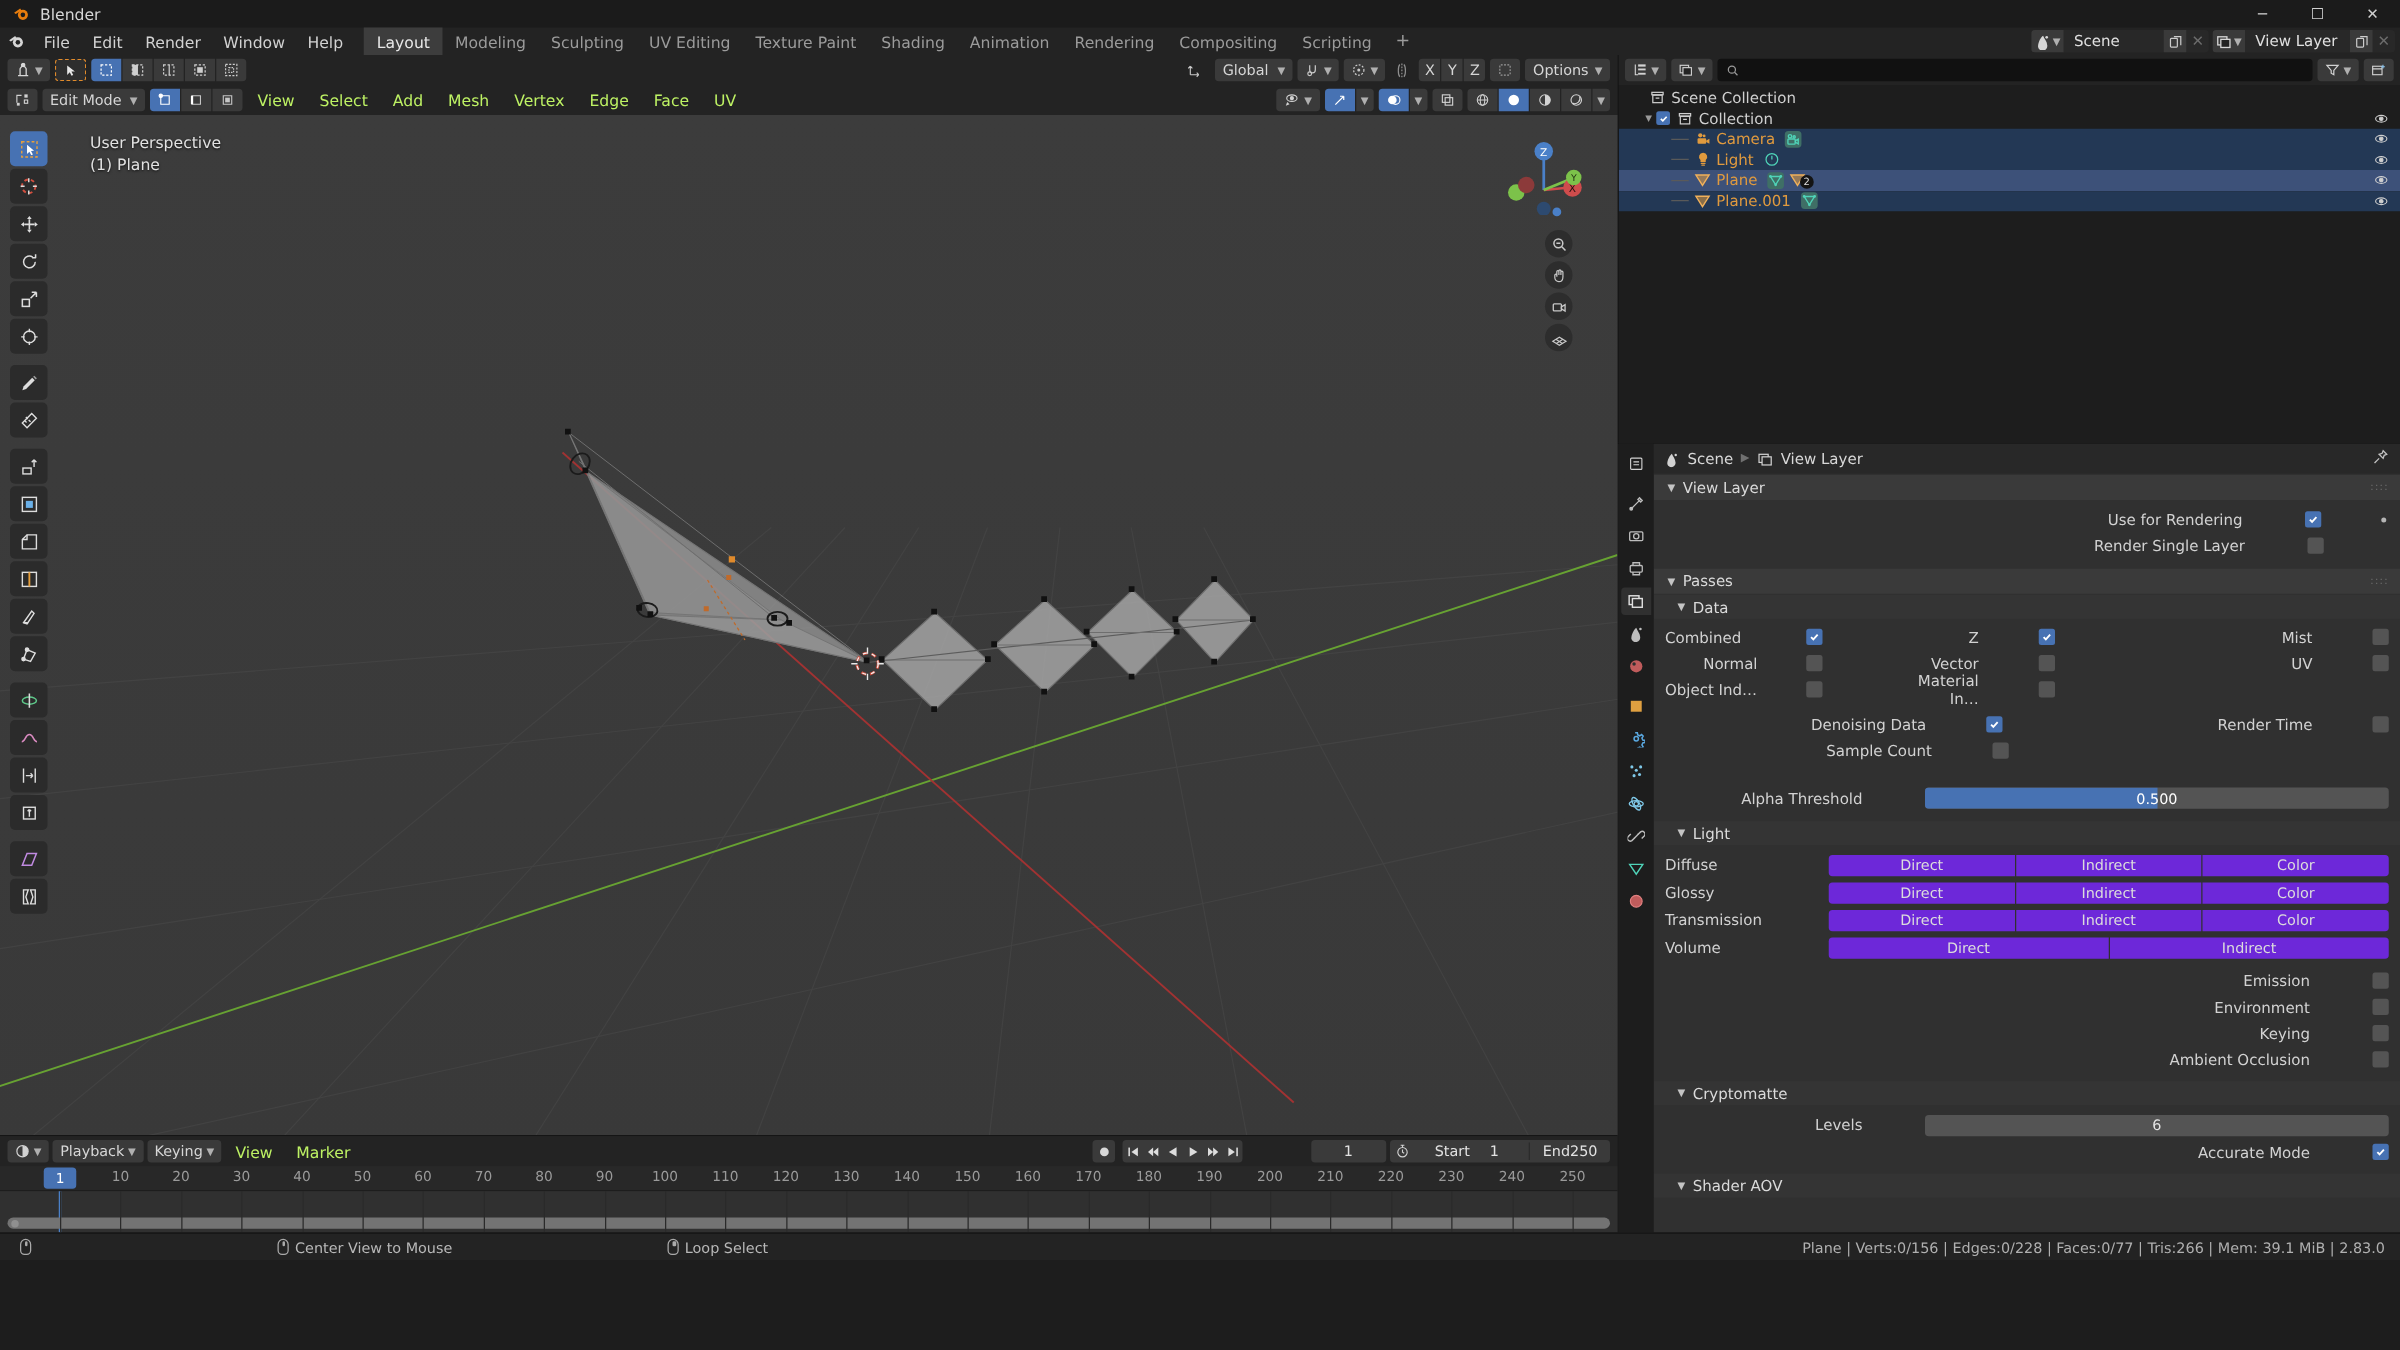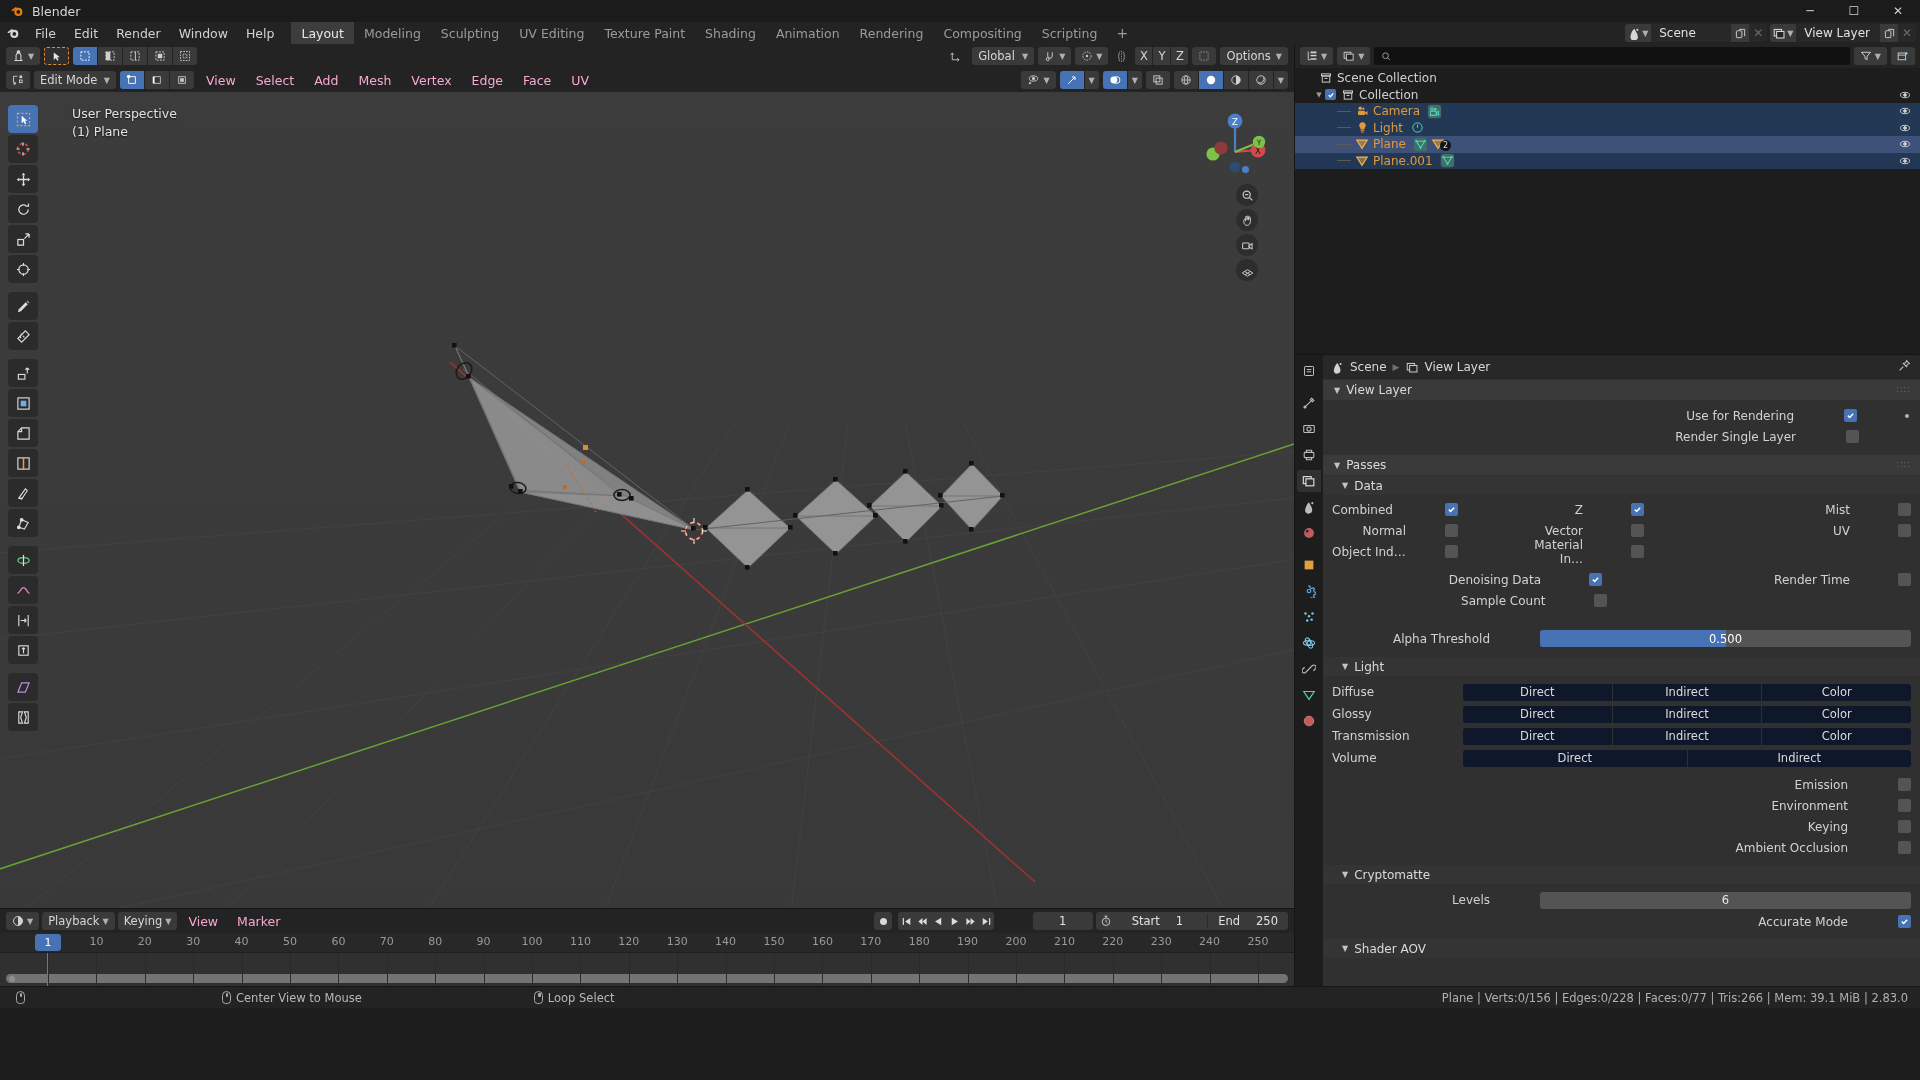--- a/index.html
+++ b/index.html
@@ -36,21 +36,21 @@
   
   .vp-header { height:24px; background:#232323; display:flex; align-items:center; padding:0 6px; gap:4px; position:relative; }
   .hbtn { height:18px; display:flex; align-items:center; justify-content:center; background:#3a3a3a; border-radius:3px; color:#d6d6d6; font-size:11.5px; padding:0 6px; gap:3px; }
   .hbtn.flat { background:transparent; }
   .hbtn.on { background:#4772b3; color:#fff; }
   .hgroup { display:flex; gap:1px; }
   .hgroup .hbtn { border-radius:0; }
   .hgroup .hbtn:first-child { border-radius:3px 0 0 3px; }
   .hgroup .hbtn:last-child { border-radius:0 3px 3px 0; }
   .caret { font-size:8px; color:#b0b0b0; }
-  .menu-txt { padding:0 8px; height:18px; display:flex; align-items:center; font-size:12.5px; color:#f9a8d4; border-radius:3px; }
+  .menu-txt { padding:0 8px; height:18px; display:flex; align-items:center; font-size:12.5px; color:#bef264; border-radius:3px; }
   .vp-right { position:absolute; right:6px; display:flex; align-items:center; gap:4px; }
 
   
   #viewport { flex:1; position:relative; background:#3b3b3b; overflow:hidden; }
   #vp-text { position:absolute; left:72px; top:14px; font-size:12.5px; color:#e2e2e2; text-shadow:0 1px 2px rgba(0,0,0,.75); line-height:16px; }
   #vp-text div:nth-child(2) { margin-top:2px; }
 
   
   #tools { position:absolute; left:8px; top:13px; width:30px; display:flex; flex-direction:column; gap:2px; }
   .tool { width:30px; height:28px; background:#2b2b2b; border-radius:4px; display:flex; align-items:center; justify-content:center; }
@@ -126,21 +126,21 @@
   .prow { display:flex; align-items:center; height:21px; font-size:12px; color:#d2d2d2;gap:39px; }
   .lbl-r { text-align:right; }
   .chk { width:13px; height:13px; border-radius:2px; background:#545454; display:flex; align-items:center; justify-content:center; }
   .chk.on { background:#4772b3; }
   .chk svg { display:block; }
   .dot { width:4px; height:4px; border-radius:50%; background:#b5b5b5; }
   .slider { height:17px; border-radius:3px; background:#545454; position:relative; overflow:hidden; display:flex; align-items:center; justify-content:center; }
   .slider .fill { position:absolute; left:0; top:0; bottom:0; background:#4772b3; }
   .slider span { position:relative; font-size:11.5px; color:#fff; }
   .btnrow { display:flex; gap:1px; }
-  .tbtn { height:17px; background:#0f172a; display:flex; align-items:center; justify-content:center; font-size:11.5px; color:#dcdcdc; flex:1; }
+  .tbtn { height:17px; background:#6d28d9; display:flex; align-items:center; justify-content:center; font-size:11.5px; color:#dcdcdc; flex:1; }
   .btnrow .tbtn:first-child { border-radius:3px 0 0 3px; }
   .btnrow .tbtn:last-child { border-radius:0 3px 3px 0; }
   .numfield { height:17px; background:#545454; border-radius:3px; display:flex; align-items:center; justify-content:center; font-size:11.5px; color:#e4e4e4; }
 
   
   #statusbar { height:22px; background:#232323; display:flex; align-items:center; padding:0 8px; font-size:11.5px; color:#b8b8b8; position:relative; border-top:1px solid #151515; }
   .sb-item { display:flex; align-items:center; gap:5px; margin-right:42px; }
   .sb-right { position:absolute; right:12px; color:#b0b0b0; }
   .mouse-ic { width:9px; height:13px; border:1.3px solid #aaa; border-radius:5px 5px 4px 4px; position:relative; display:inline-block; }
   .mouse-ic::after { content:''; position:absolute; left:2.6px; top:1.4px; width:2.6px; height:3.6px; background:#aaa; border-radius:1px; }
@@ -758,21 +758,21 @@
             <div class="frm-ic">
               <svg width="12" height="12" viewBox="0 0 16 16" fill="none" stroke="#d2d2d2" stroke-width="1.2">
                   <circle cx="8" cy="9" r="5"></circle>
                   <path d="M8 6.2V9l1.8 1.2M6 1.6h4M8 1.6v2.2"></path>
                 </svg>
             </div>
             <div style="display:flex; align-items:center; gap:16px; padding:0 10px 0 2px;">
               <span>Start</span>
               <span>1</span>
             </div>
-            <div style="display:flex; align-items:center; gap:16px; padding:0 10px 0 0; border-left:1px solid #2b2b2b; padding-left:10px;">
+            <div style="display:flex; align-items:center; padding:0 10px 0 0; border-left:1px solid #2b2b2b; padding-left:10px;">
               <span>End</span>
               <span>250</span>
             </div>
           </div>
         </div>
       </div>
 
       <div id="tl-ruler">
         <span class="tl-sidearrow">❯</span>
       <div id="playhead-head" style="left: 48px;">1</div>

